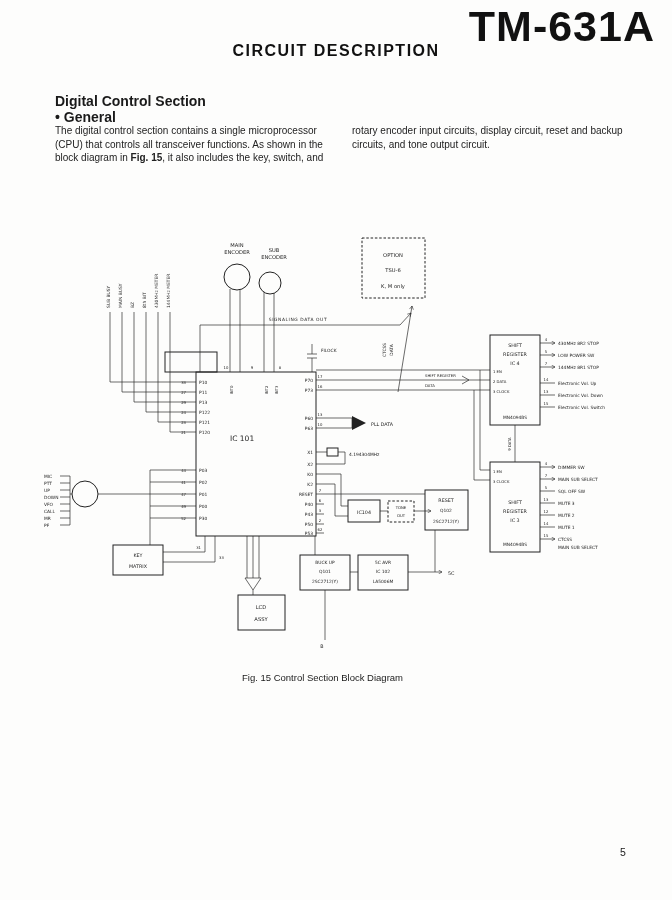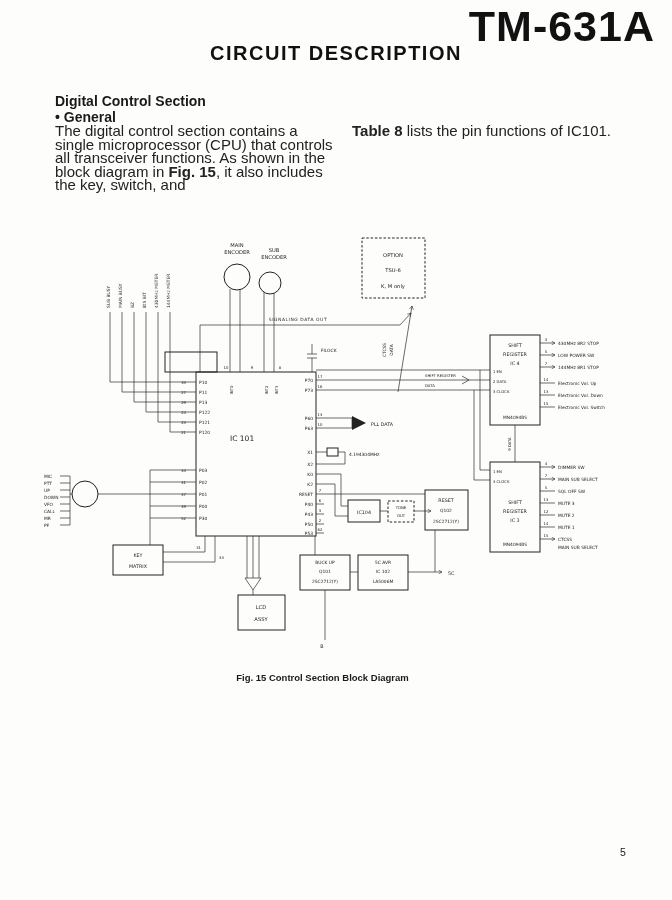--- a/index.html
+++ b/index.html
@@ -1,26 +1,26 @@
 <!DOCTYPE html>
 <html><head>
 <meta charset="utf-8">
 <style>
   html,body{margin:0;padding:0;background:#ffffff;}
   .page{position:relative;width:672px;height:900px;background:#fdfdfc;font-family:"Liberation Sans",sans-serif;color:#1a1a1a;overflow:hidden;}
   .model{position:absolute;top:2px;right:17px;font-size:43px;font-weight:bold;letter-spacing:1px;color:#111;}
-  .title{position:absolute;top:42px;left:0;width:672px;text-align:center;font-size:20px;font-weight:bold;letter-spacing:1.5px;color:#111;}
+  .title{position:absolute;top:42px;left:0;width:672px;text-align:center;font-size:16px;font-weight:bold;letter-spacing:1.5px;color:#111;}
   .sec-heading{position:absolute;top:93px;left:55px;font-size:14px;font-weight:bold;}
   .sec-bullet{position:absolute;top:109px;left:55px;font-size:14px;font-weight:bold;}
-  .col{position:absolute;top:124px;font-size:15px;line-height:13.5px;color:#222;}
+  .col{position:absolute;top:124px;font-size:10px;line-height:13.5px;color:#222;}
   .col p{margin:0 0 1px 0;}
   .col-left{left:55px;width:280px;}
   .col-right{left:352px;width:292px;}
   .b{font-weight:bold;}
-  .caption{position:absolute;top:672px;left:0;width:645px;text-align:center;font-size:9.5px;font-weight:bold;}
+  .caption{position:absolute;top:672px;left:0;width:645px;text-align:center;font-size:9.5px;font-weight:normal;}
   .pageno{position:absolute;top:846px;left:620px;font-size:10.5px;}
   svg.diagram{position:absolute;top:230px;left:0;}
   .diagram text{font-family:"DejaVu Sans",sans-serif;fill:#1c1c1c;}
   .diagram .ln{stroke:#2b2b2b;stroke-width:0.7;fill:none;}
   .diagram .bx{stroke:#222;stroke-width:1;fill:none;}
   .diagram .dash{stroke-dasharray:2.5 1.8;}
   .t38{font-size:3.8px;} .t42{font-size:4.4px;} .t48{font-size:4.8px;}
   .t52{font-size:5.2px;} .t75{font-size:7.5px;}
   .mid{text-anchor:middle;} .end{text-anchor:end;} .ls{letter-spacing:.6px;}
 </style>
@@ -31,21 +31,21 @@
 
   <div class="model">TM-631A</div>
   <div class="title">CIRCUIT DESCRIPTION</div>
   <div class="sec-heading">Digital Control Section</div>
   <div class="sec-bullet">• General</div>
 
   <div class="col col-left">
     <p><span>The digital control section contains a single microprocessor (CPU) that controls all transceiver functions. As shown in the block diagram in </span><span class="b">Fig. 15</span><span>, it also includes the key, switch, and</span></p>
   </div>
   <div class="col col-right">
-    <p><span class="b">Table 8</span><span> lists the pin functions of IC101.</span></p>
+    <p><span>rotary encoder input circuits, display circuit, reset and backup circuits, and tone output circuit.</span></p>
   </div>
 
   <svg class="diagram" width="672" height="430" viewBox="0 230 672 430" xmlns="http://www.w3.org/2000/svg">
     <defs>
       <marker id="ah" viewBox="0 0 10 10" refX="8" refY="5" markerWidth="7" markerHeight="7" orient="auto">
         <path d="M1,1 L8,5 L1,9" fill="none" stroke="#222" stroke-width="1.1"></path>
       </marker>
     </defs>
 
     <g class="ln">

